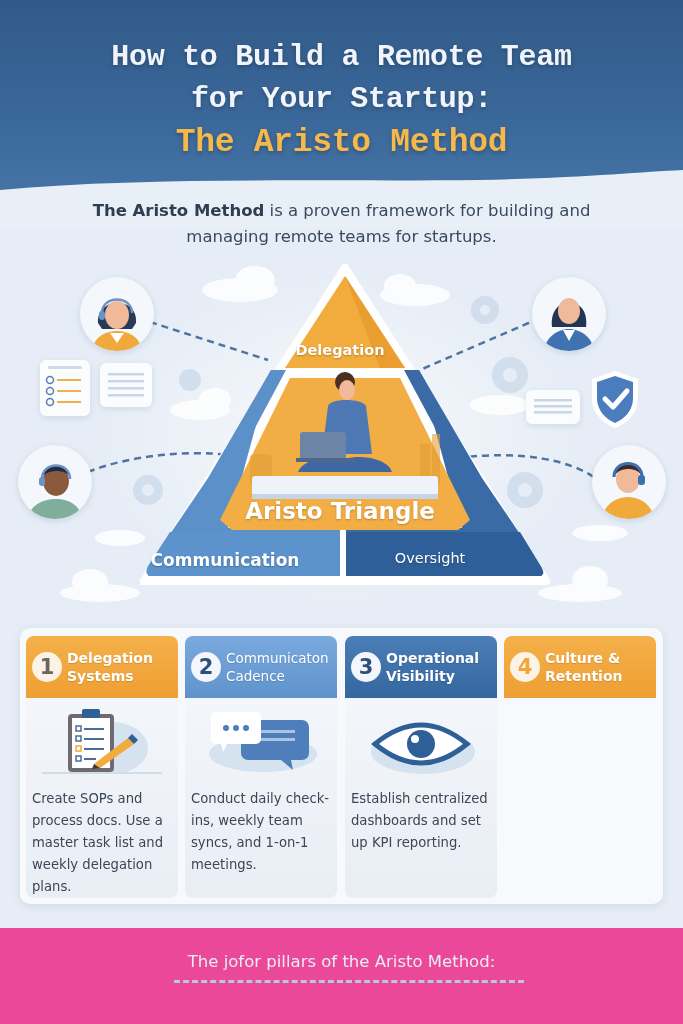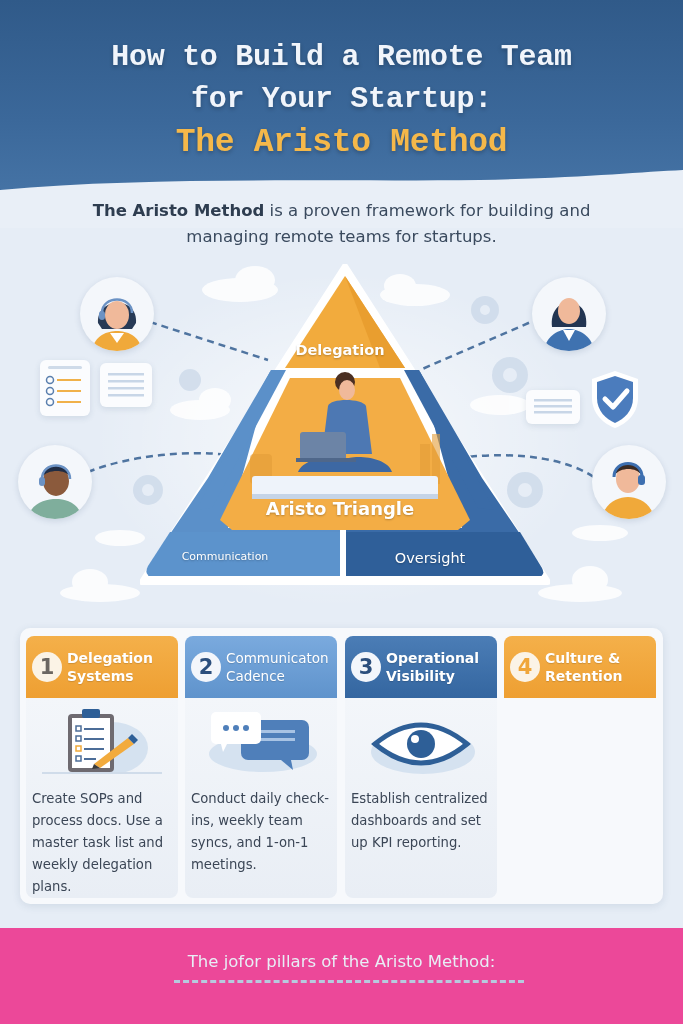--- a/index.html
+++ b/index.html
@@ -247,22 +247,22 @@
     <rect x="112" y="230" width="186" height="5" fill="#c5d4e7"></rect>
 
     <ellipse cx="205" cy="118" rx="10" ry="10" fill="#4b2f22"></ellipse>
     <ellipse cx="207" cy="126" rx="8" ry="10" fill="#f0b99a"></ellipse>
     <path d="M188,142 C190,134 222,134 226,142 L232,190 L182,190 Z" fill="#4d78b3"></path>
     <path d="M158,208 C164,192 200,190 205,196 C210,190 248,192 252,208 Z" fill="#3d68a3"></path>
     <rect x="160" y="168" width="46" height="28" rx="3" fill="#6c84a6"></rect>
     <rect x="156" y="194" width="60" height="4" fill="#4f678a"></rect>
   </svg>
   <div class="tri-label" style="left:285px;top:92px;width:110px;font-size:14.5px;">Delegation</div>
-  <div class="tri-label" style="left:230px;top:248px;width:220px;font-size:18px;">Aristo Triangle</div>
-  <div class="tri-label" style="left:150px;top:300px;width:150px;font-size:11px;font-weight:normal;">Communication</div>
+  <div class="tri-label" style="left:230px;top:248px;width:220px;font-size:23px;">Aristo Triangle</div>
+  <div class="tri-label" style="left:150px;top:300px;width:150px;font-size:17px;font-weight:bold;">Communication</div>
   <div class="tri-label" style="left:370px;top:300px;width:120px;font-size:14.5px;font-weight:normal;">Oversight</div>
 </div>
 
 <div class="pillars-wrap">
 
   <div class="pillar" style="left:6px;">
     <div class="pillar-head" style="background:linear-gradient(180deg,#f4b04a,#ee9f32);">
       <div class="pillar-num" style="color:#6b6661;">1</div>
       <div class="pillar-title"><span>Delegation</span><br><span>Systems</span></div>
     </div>

